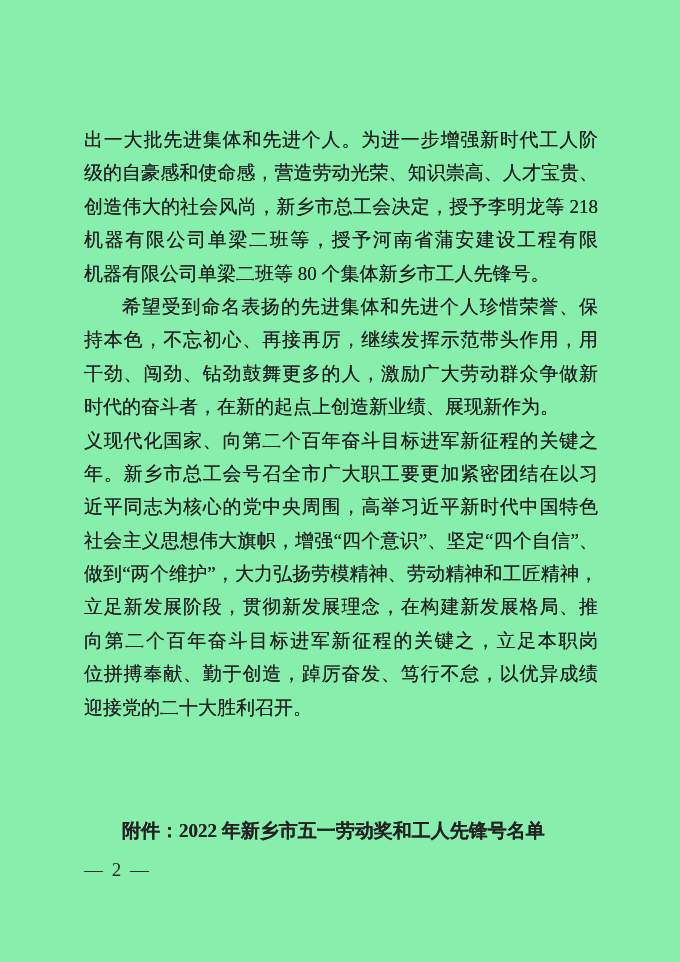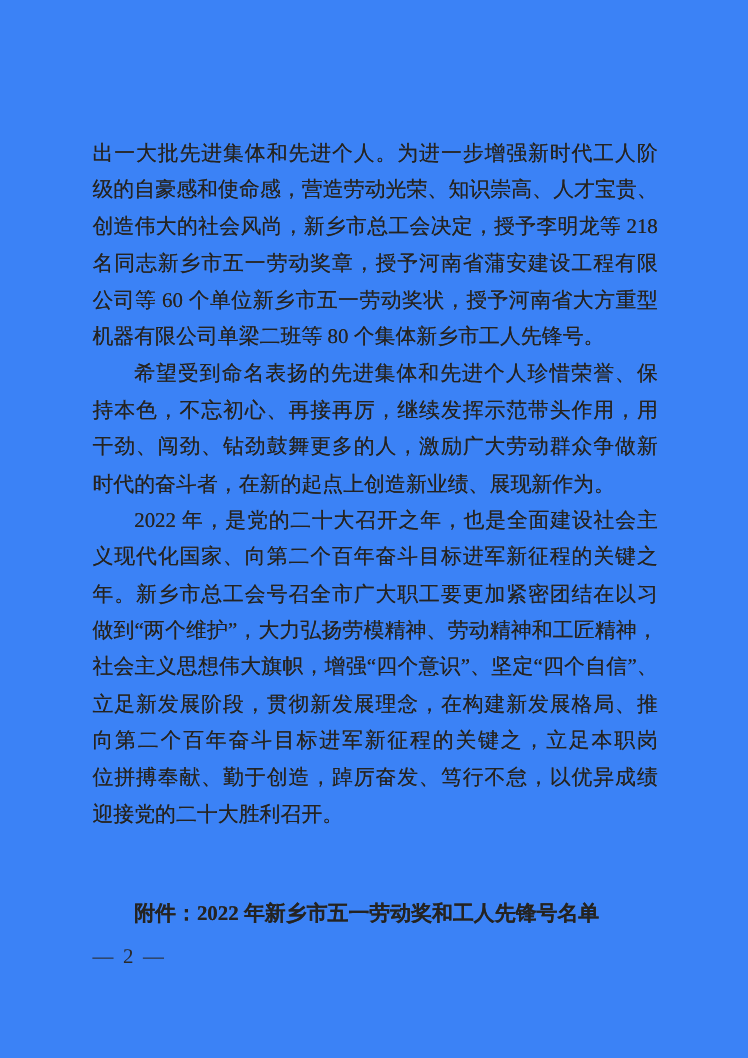--- a/index.html
+++ b/index.html
@@ -5,21 +5,21 @@
   html,body{margin:0;padding:0;}
   body{
     width:680px;height:962px;
     background:#ffffff;
     font-family:"Liberation Serif","DejaVu Serif",serif;
     overflow:hidden;
   }
   .page{
     position:relative;
     width:680px;height:962px;
-    background:#3b82f6;
+    background:#86efac;
     color:#232323;
   }
   .text-block{
     position:absolute;
     left:84px;top:123px;
     width:514px;
   }
   .line{
     width:514px;
     height:33.4px;
@@ -64,32 +64,31 @@
 </style>
 </head>
 <body>
 
 <div class="page">
 
   <div class="text-block">
     <div class="line">出一大批先进集体和先进个人。为进一步增强新时代工人阶</div>
     <div class="line">级的自豪感和使命感，营造劳动光荣、知识崇高、人才宝贵、</div>
     <div class="line">创造伟大的社会风尚，新乡市总工会决定，授予李明龙等 218</div>
-    <div class="line">名同志新乡市五一劳动奖章，授予河南省蒲安建设工程有限</div>
-    <div class="line">公司等 60 个单位新乡市五一劳动奖状，授予河南省大方重型</div>
+    <div class="line">机器有限公司单梁二班等，授予河南省蒲安建设工程有限</div>
     <div class="line end">机器有限公司单梁二班等 80 个集体新乡市工人先锋号。</div>
     <div class="line ind">希望受到命名表扬的先进集体和先进个人珍惜荣誉、保</div>
     <div class="line">持本色，不忘初心、再接再厉，继续发挥示范带头作用，用</div>
     <div class="line">干劲、闯劲、钻劲鼓舞更多的人，激励广大劳动群众争做新</div>
     <div class="line end">时代的奋斗者，在新的起点上创造新业绩、展现新作为。</div>
-    <div class="line ind">2022 年，是党的二十大召开之年，也是全面建设社会主</div>
     <div class="line">义现代化国家、向第二个百年奋斗目标进军新征程的关键之</div>
     <div class="line">年。新乡市总工会号召全市广大职工要更加紧密团结在以习</div>
+    <div class="line">近平同志为核心的党中央周围，高举习近平新时代中国特色</div>
+    <div class="line">社会主义思想伟大旗帜，增强“四个意识”、坚定“四个自信”、</div>
     <div class="line">做到“两个维护”，大力弘扬劳模精神、劳动精神和工匠精神，</div>
-    <div class="line">社会主义思想伟大旗帜，增强“四个意识”、坚定“四个自信”、</div>
     <div class="line">立足新发展阶段，贯彻新发展理念，在构建新发展格局、推</div>
     <div class="line">向第二个百年奋斗目标进军新征程的关键之，立足本职岗</div>
     <div class="line">位拼搏奉献、勤于创造，踔厉奋发、笃行不怠，以优异成绩</div>
     <div class="line end">迎接党的二十大胜利召开。</div>
   </div>
 
   <div class="attachment">附件：2022 年新乡市五一劳动奖和工人先锋号名单</div>
 
   <div class="page-number">— 2 —</div>
 

